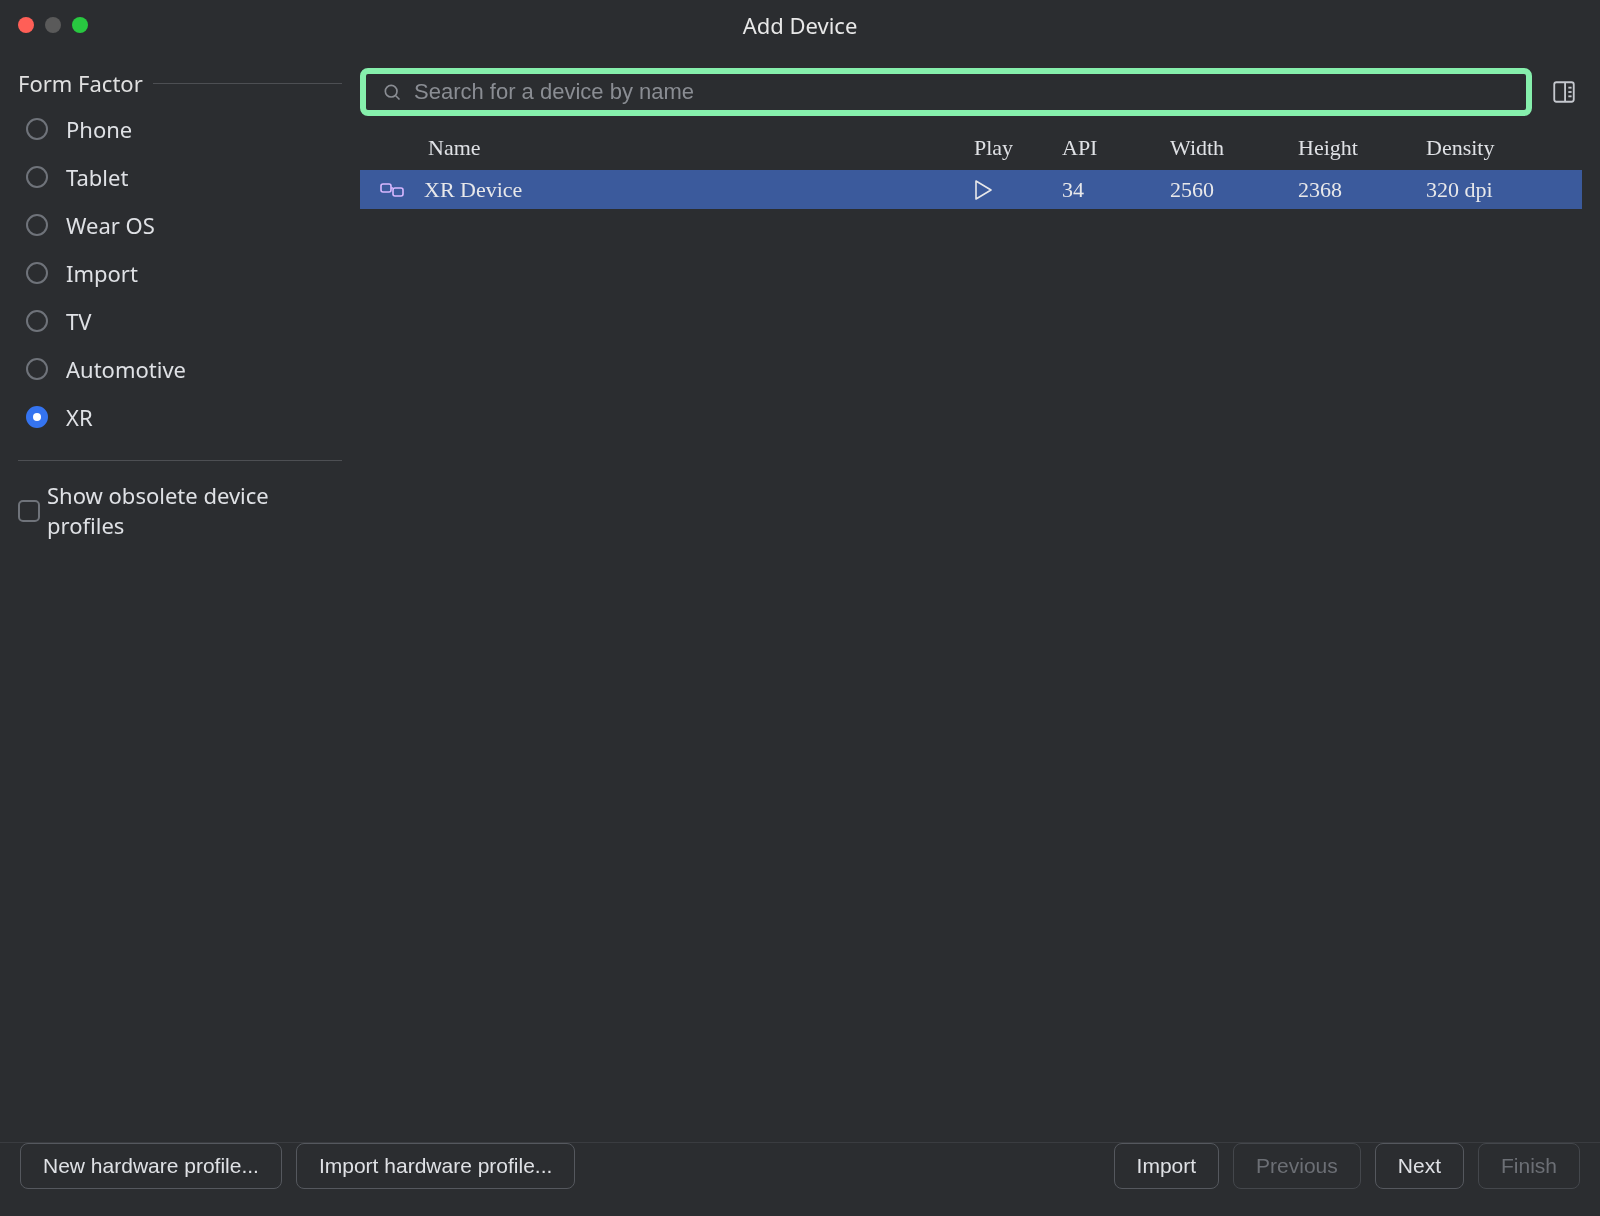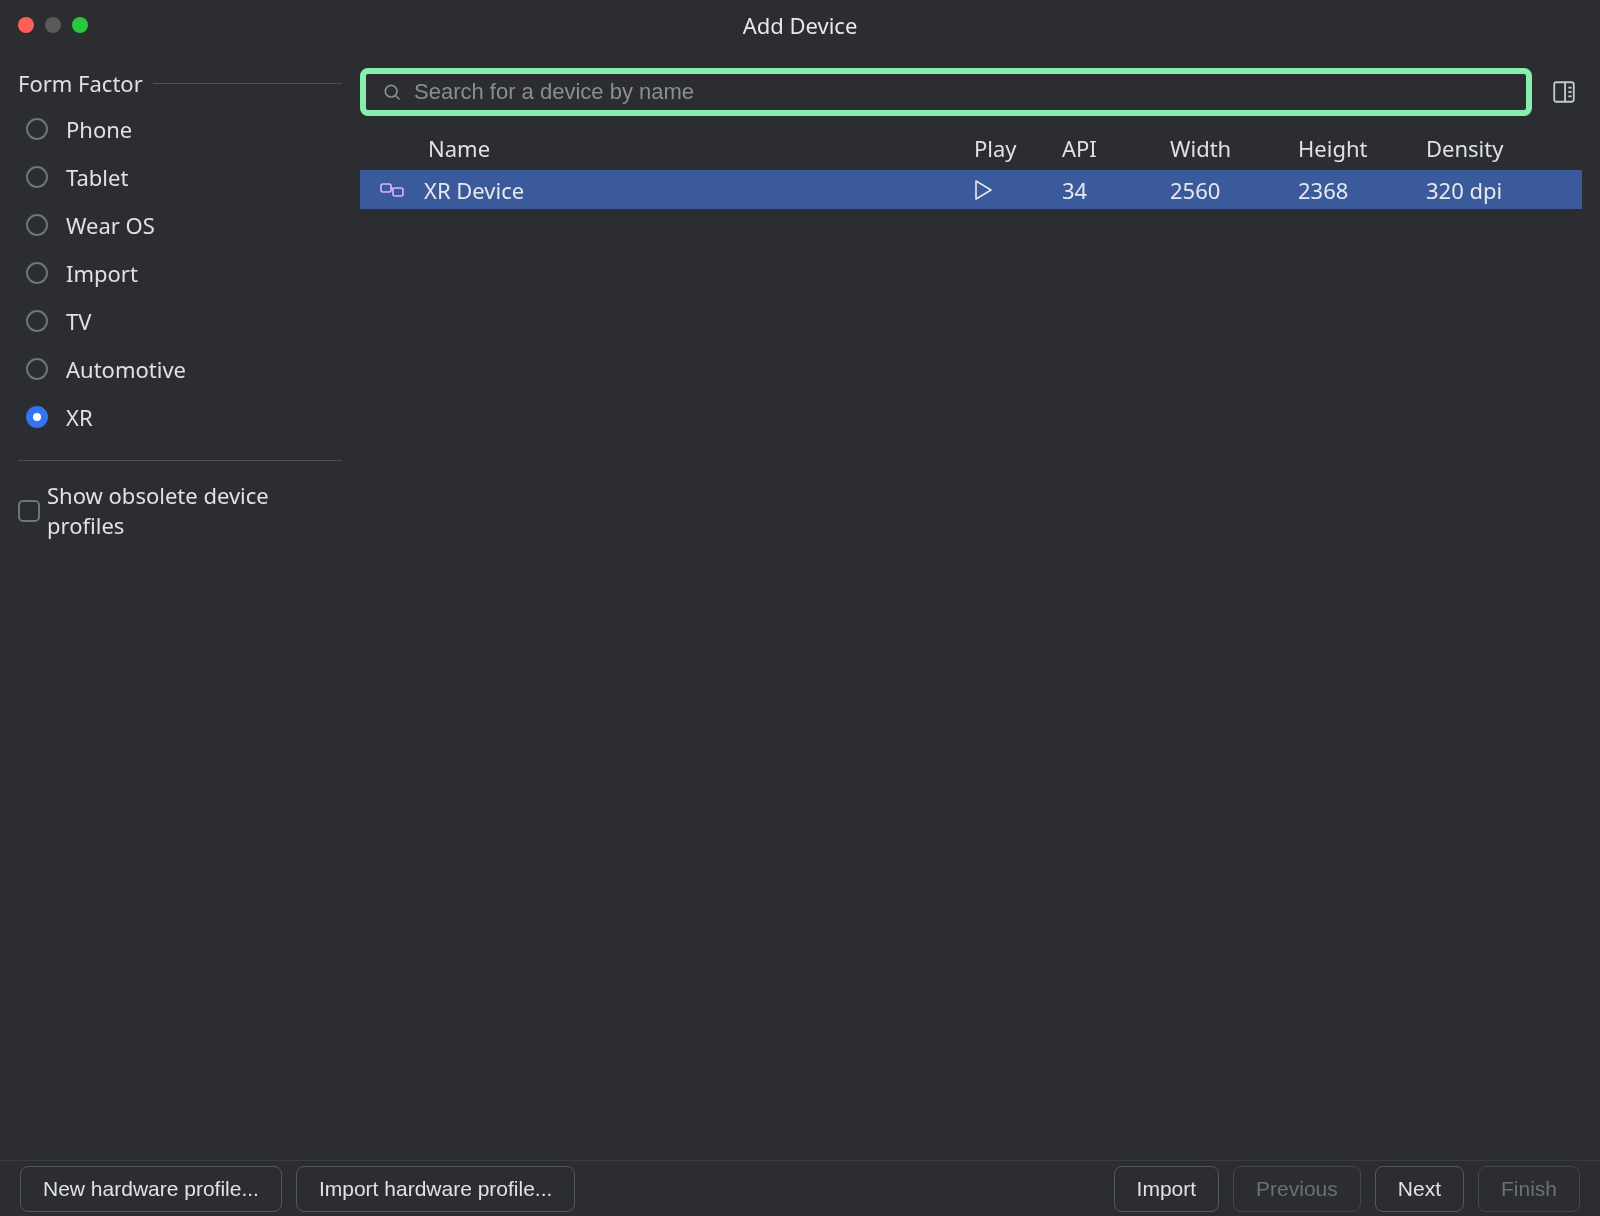--- a/index.html
+++ b/index.html
@@ -151,20 +151,21 @@
     flex: 1;
     display: flex;
     flex-direction: column;
   }
   .table-header, .table-row {
     display: grid;
     grid-template-columns: 48px 1fr 80px 100px 120px 120px 140px;
     align-items: center;
     padding: 0 16px 0 8px;
     column-gap: 8px;
+    font-family: Liberation Serif, serif;
   }
   .table-header {
     height: 44px;
     color: #dfe1e5;
     font-size: 22px;
   }
   .table-header .th-play,
   .table-header .th-api,
   .table-header .th-w,
   .table-header .th-h,
@@ -178,24 +179,23 @@
     font-size: 22px;
     gap: 8px;
   }
   .table-row.selected { background: #3b5a9c; }
   .cell-icon { display: flex; align-items: center; justify-content: center; }
   .cell-play { display: flex; align-items: center; }
   .cell-num { text-align: left; }
 
   
   .footer {
-    height: 56px;
+    height: 74px;
     border-top: 1px solid #3a3c40;
     display: flex;
-    align-items: center;
     padding: 0 20px;
     gap: 14px;
   }
   .footer-spacer { flex: 1; }
   .btn {
     height: 46px;
     padding: 0 22px;
     border: 1px solid #55585e;
     border-radius: 8px;
     background: #2b2d30;

